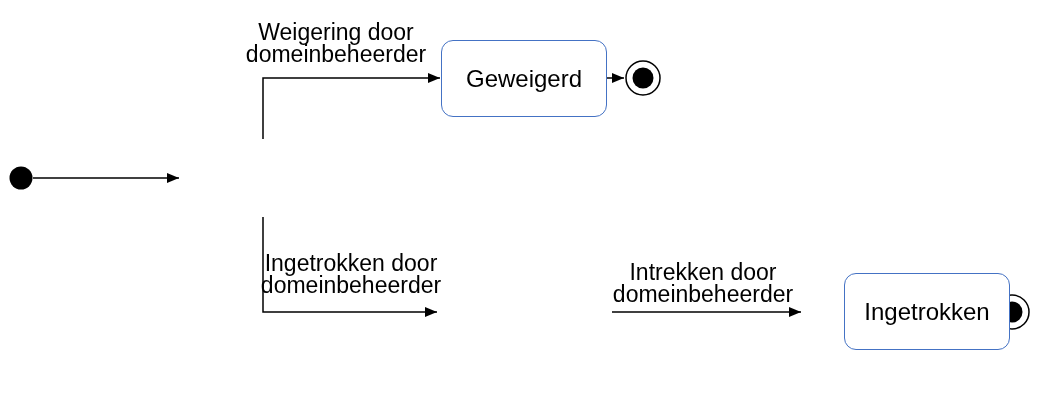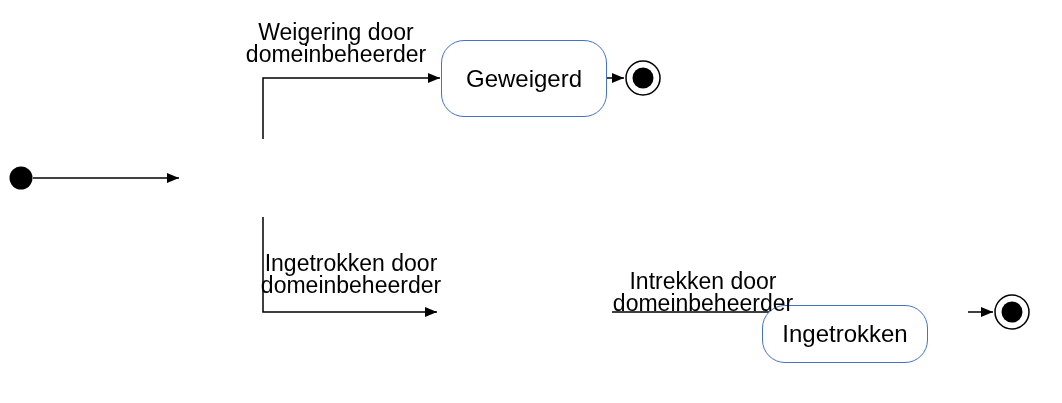--- a/index.html
+++ b/index.html
@@ -19,21 +19,21 @@
   .wires {
     position: absolute;
     left: 0;
     top: 0;
   }
   .state {
     position: absolute;
     box-sizing: border-box;
     background: #ffffff;
     border: 1.5px solid #4472C4;
-    border-radius: 23px;
+    border-radius: 12px;
     display: flex;
     align-items: center;
     justify-content: center;
     font-size: 24px;
     line-height: 1;
     color: #000000;
   }
   .tlabel {
     position: absolute;
     transform: translateX(-50%);
@@ -80,27 +80,27 @@
       <circle cx="1012" cy="312" r="10.5" fill="#000000"></circle>
     </g>
   </svg>
 
 
   <div class="state" style="left:441px; top:40px; width:166px; height:77px;">
     <span>Geweigerd</span>
   </div>
 
 
-  <div class="state" style="left:762px; top:273px; width:166px; height:58px;margin-top:32px;">
+  <div class="state" style="left:844px; top:273px; width:166px; height:77px;">
     <span>Ingetrokken</span>
   </div>
 
 
   <div class="tlabel" style="left:336px; top:21px;">Weigering door
 domeinbeheerder</div>
 
   <div class="tlabel" style="left:351px; top:252px;">Ingetrokken door
 domeinbeheerder</div>
 
-  <div class="tlabel" style="left:703px; top:270px;">Intrekken door
+  <div class="tlabel" style="left:703px; top:261px;">Intrekken door
 domeinbeheerder</div>
 
 </div>
 
 </body></html>

